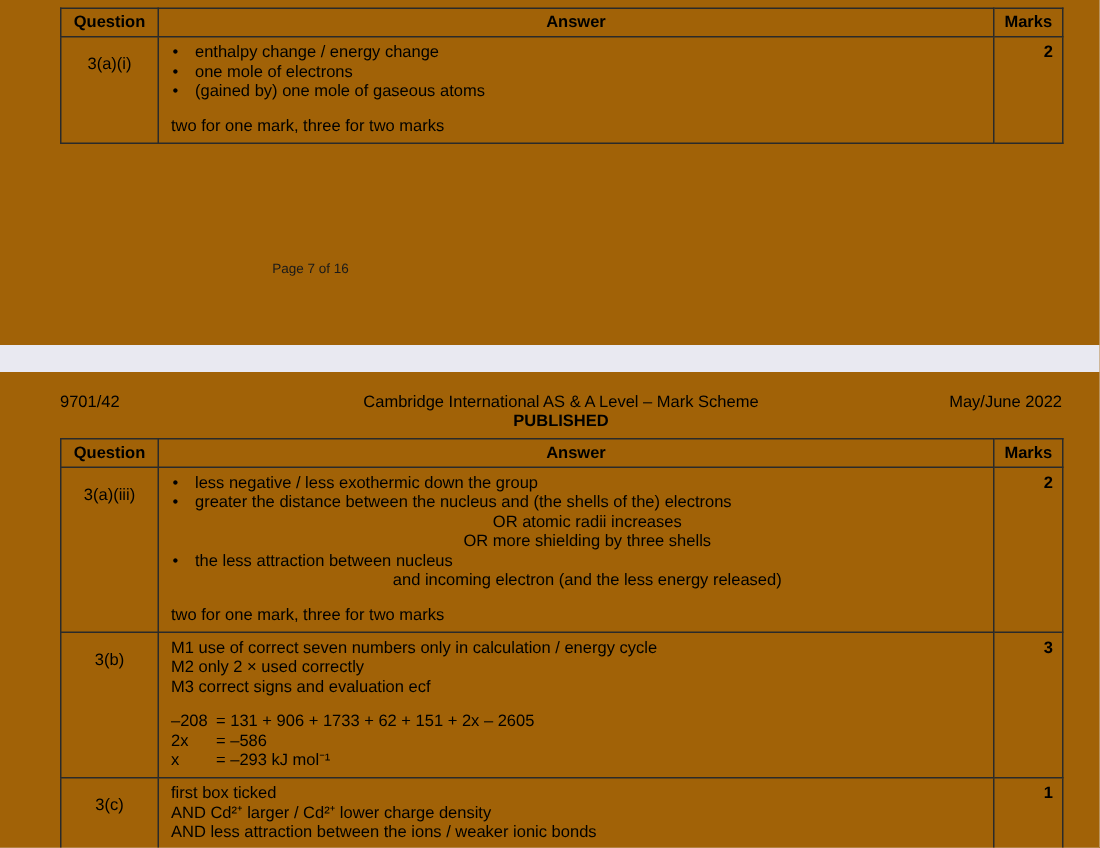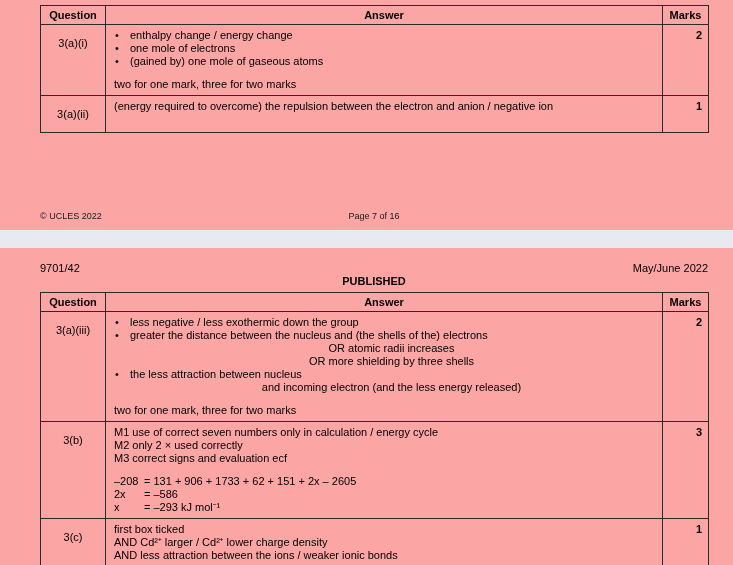--- a/index.html
+++ b/index.html
@@ -3,21 +3,21 @@
 <meta charset="utf-8">
 <style>
   html,body{margin:0;padding:0;}
   body{
     width:733px;height:565px;overflow:hidden;
     background:#e9e9f1;
     font-family:"Liberation Sans", sans-serif;
     color:#000;
     -webkit-font-smoothing:antialiased;
   }
-  .page{background:#fca5a5;box-sizing:border-box;}
+  .page{background:#a16207;box-sizing:border-box;}
   .page-a{height:230px;padding-top:5px;}
   .page-gap{height:18px;background:#e9e9f1;}
   .page-b{height:337px;padding-top:14px;}
 
   .ms-table{
     border-collapse:collapse;
     margin-left:40px;
     width:668px;
     table-layout:fixed;
     font-size:11px;
@@ -96,43 +96,35 @@
             </div>
             <div class="line bullet">
               <span class="marker">•</span>
               <span class="bl-text"><span>(gained by) </span><span class="b">one mole</span><span> of </span><span class="b">gaseous atoms</span></span>
             </div>
             <div class="spacer"></div>
             <div class="line"><span>two for one mark, three for two marks</span></div>
           </td>
           <td class="m-cell">2</td>
         </tr>
-        <tr>
-          <td class="q-cell">3(a)(ii)</td>
-          <td class="a-cell">
-            <div class="line"><span>(energy required to overcome) the repulsion between the electron and anion / negative ion</span></div>
-          </td>
-          <td class="m-cell">1</td>
-        </tr>
       </tbody>
   </table>
   <div class="footer">
-    <span class="f-left">© UCLES 2022</span>
     <span class="f-center">Page 7 of 16</span>
     <span class="f-right"></span>
   </div>
 </div>
 
 <div class="page-gap"></div>
 
 <div class="page page-b">
   <div class="p2-header">
     <span class="h-left">9701/42</span>
     <span class="h-center">
-      <br>
+      <span>Cambridge International AS &amp; A Level – Mark Scheme</span><br>
       <span class="published">PUBLISHED</span>
     </span>
     <span class="h-right">May/June 2022</span>
   </div>
   <table class="ms-table">
     <colgroup>
         <col class="c-q">
         <col class="c-a">
         <col class="c-m">
       </colgroup>

